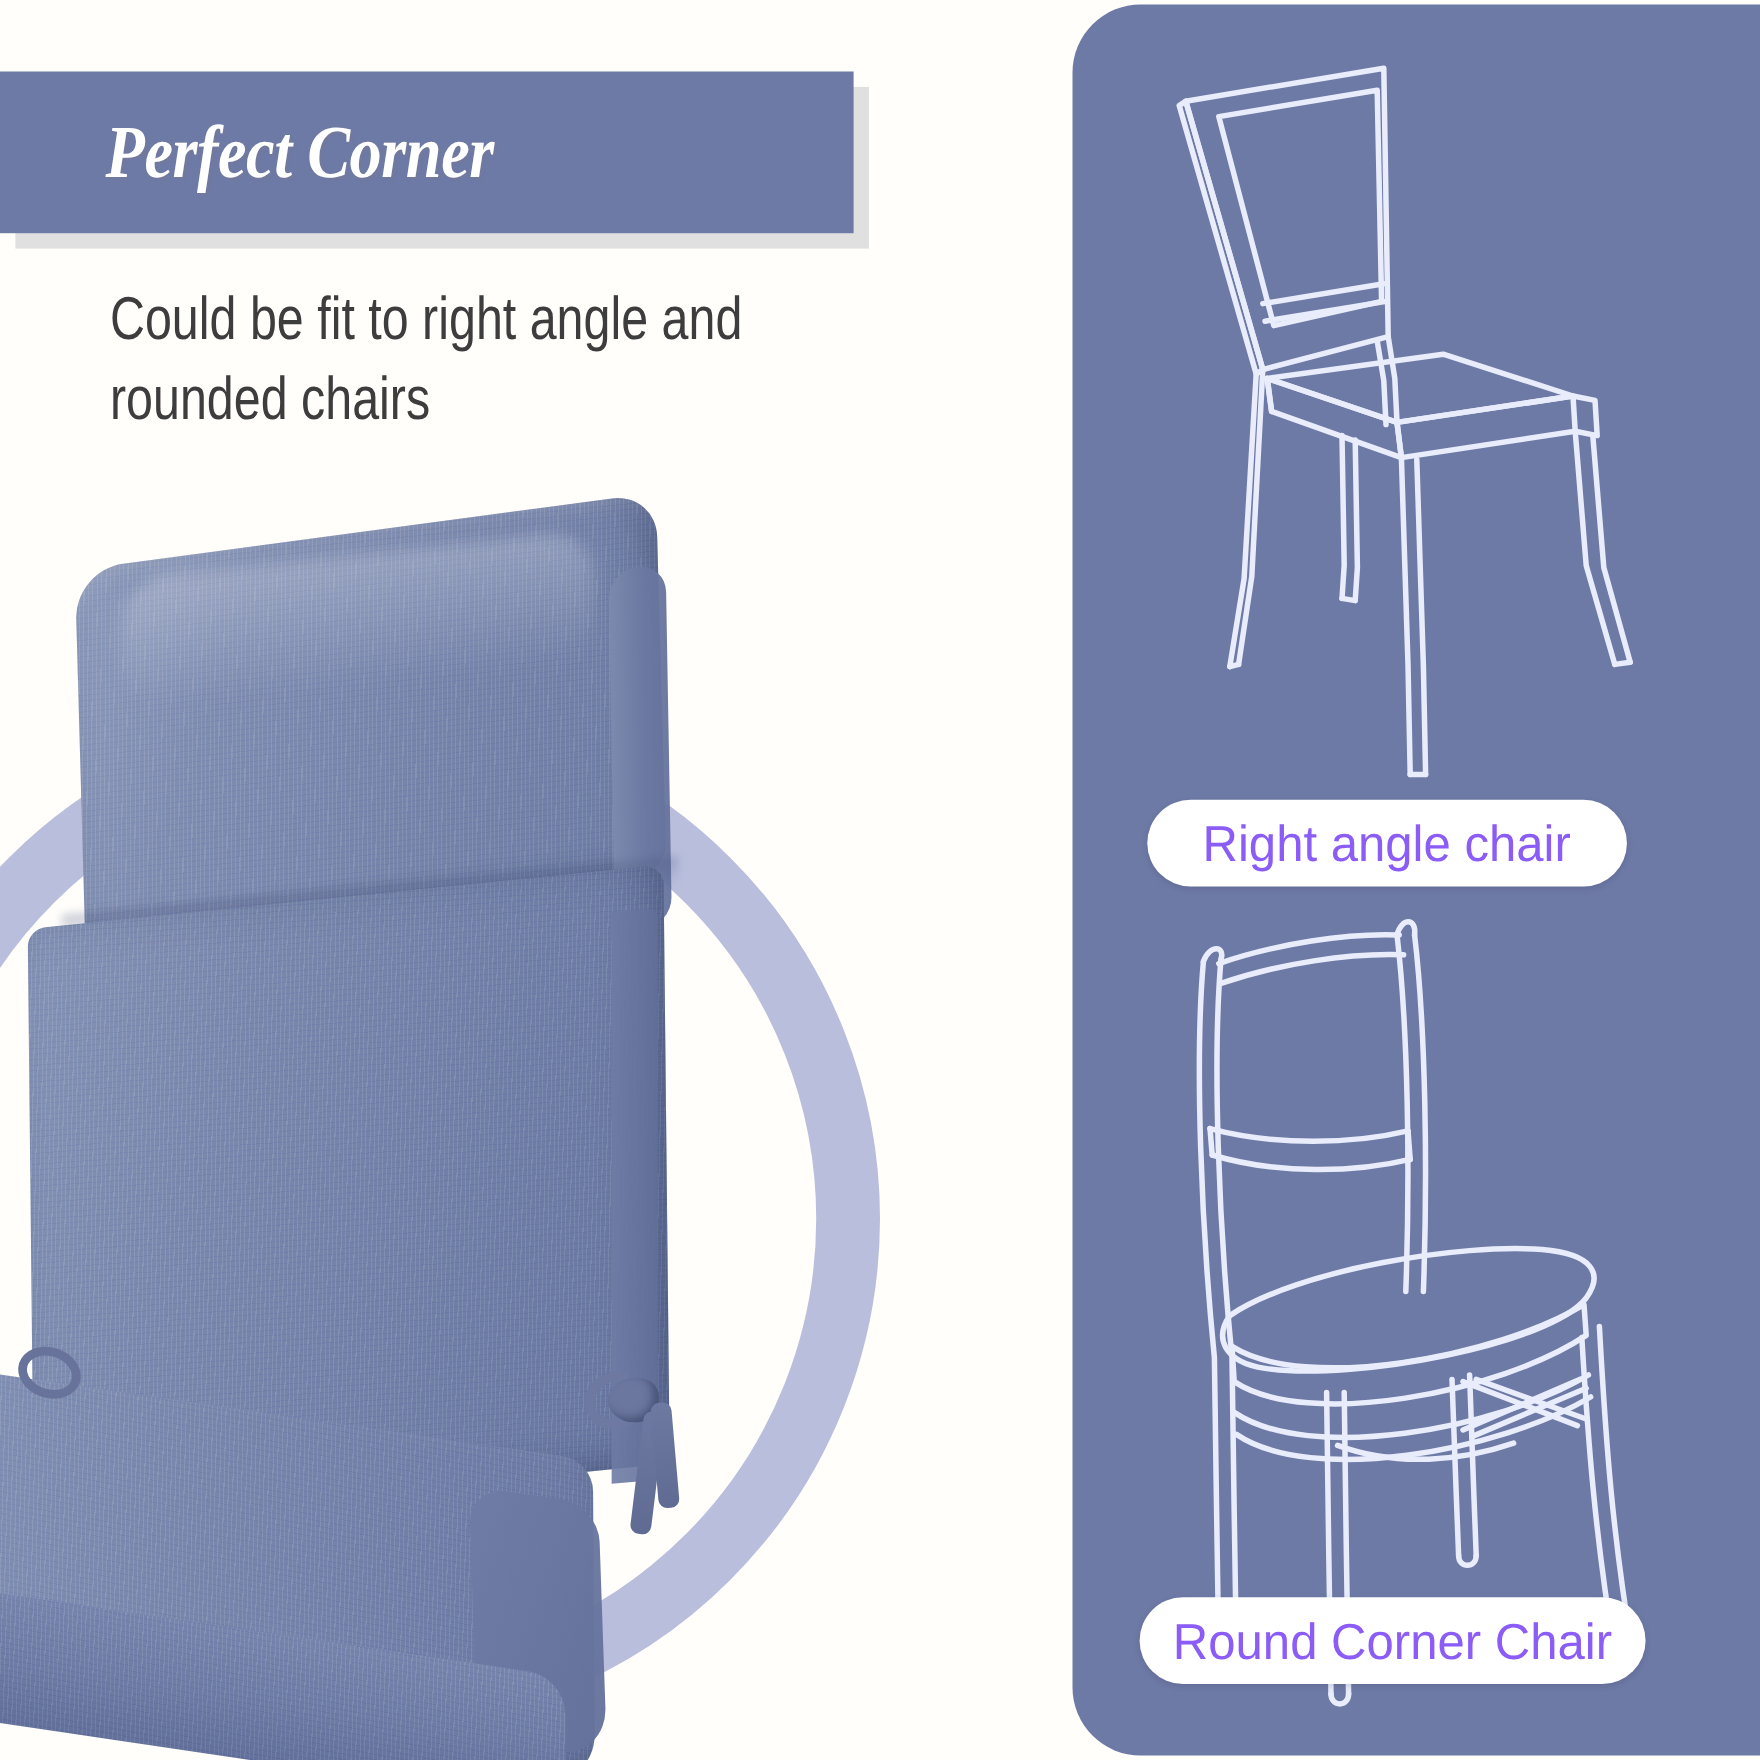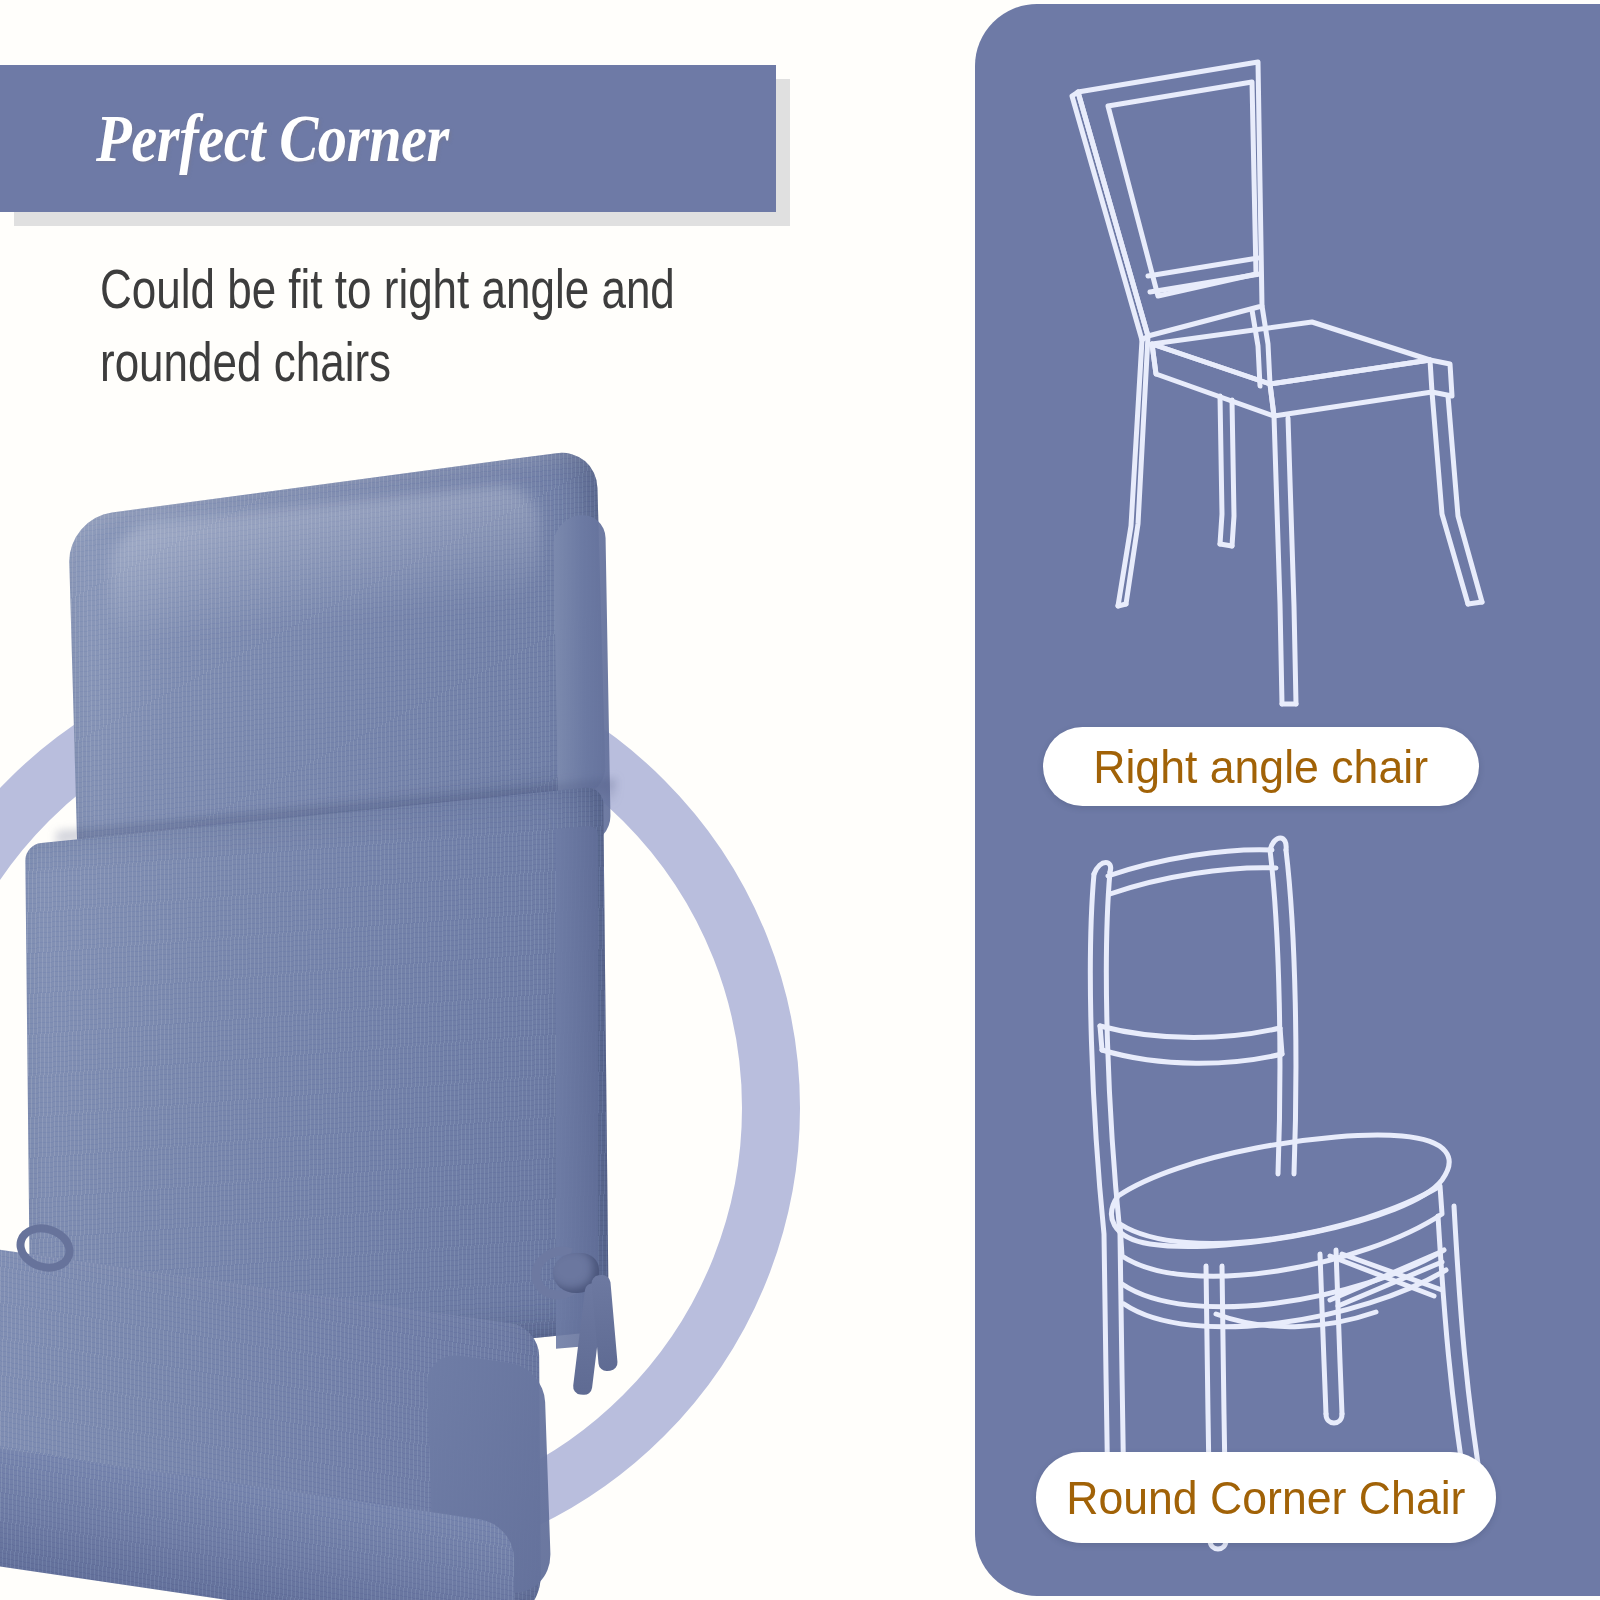--- a/index.html
+++ b/index.html
@@ -180,26 +180,26 @@
   }
   .chair-svg{position:absolute;left:0;top:0;}
   .chair-a{left:55px;top:40px;}
   .chair-b{left:55px;top:810px;}
 
   .pill{
     position:absolute;
     background:#ffffff;
     border-radius:60px;
     display:flex;align-items:center;justify-content:center;
-    color:#a16207;
+    color:#8b5cf6;
     box-shadow:0 2px 6px rgba(40,48,80,.18);
   }
   .pill span{transform:scaleX(0.97);white-space:nowrap;}
   .pill-a{left:1043px;top:727px;width:436px;height:79px;font-size:46px;}
-  .pill-b{left:1036px;top:1452px;width:460px;height:91px;font-size:46px;}
+  .pill-b{left:1036px;top:1452px;width:460px;height:79px;font-size:46px;}
 </style>
 </head>
 <body>
 
 <div class="stage">
 
   <div class="banner-wrap">
     <div class="banner-shadow"></div>
     <div class="banner">
       <div class="banner-title">Perfect Corner</div>

